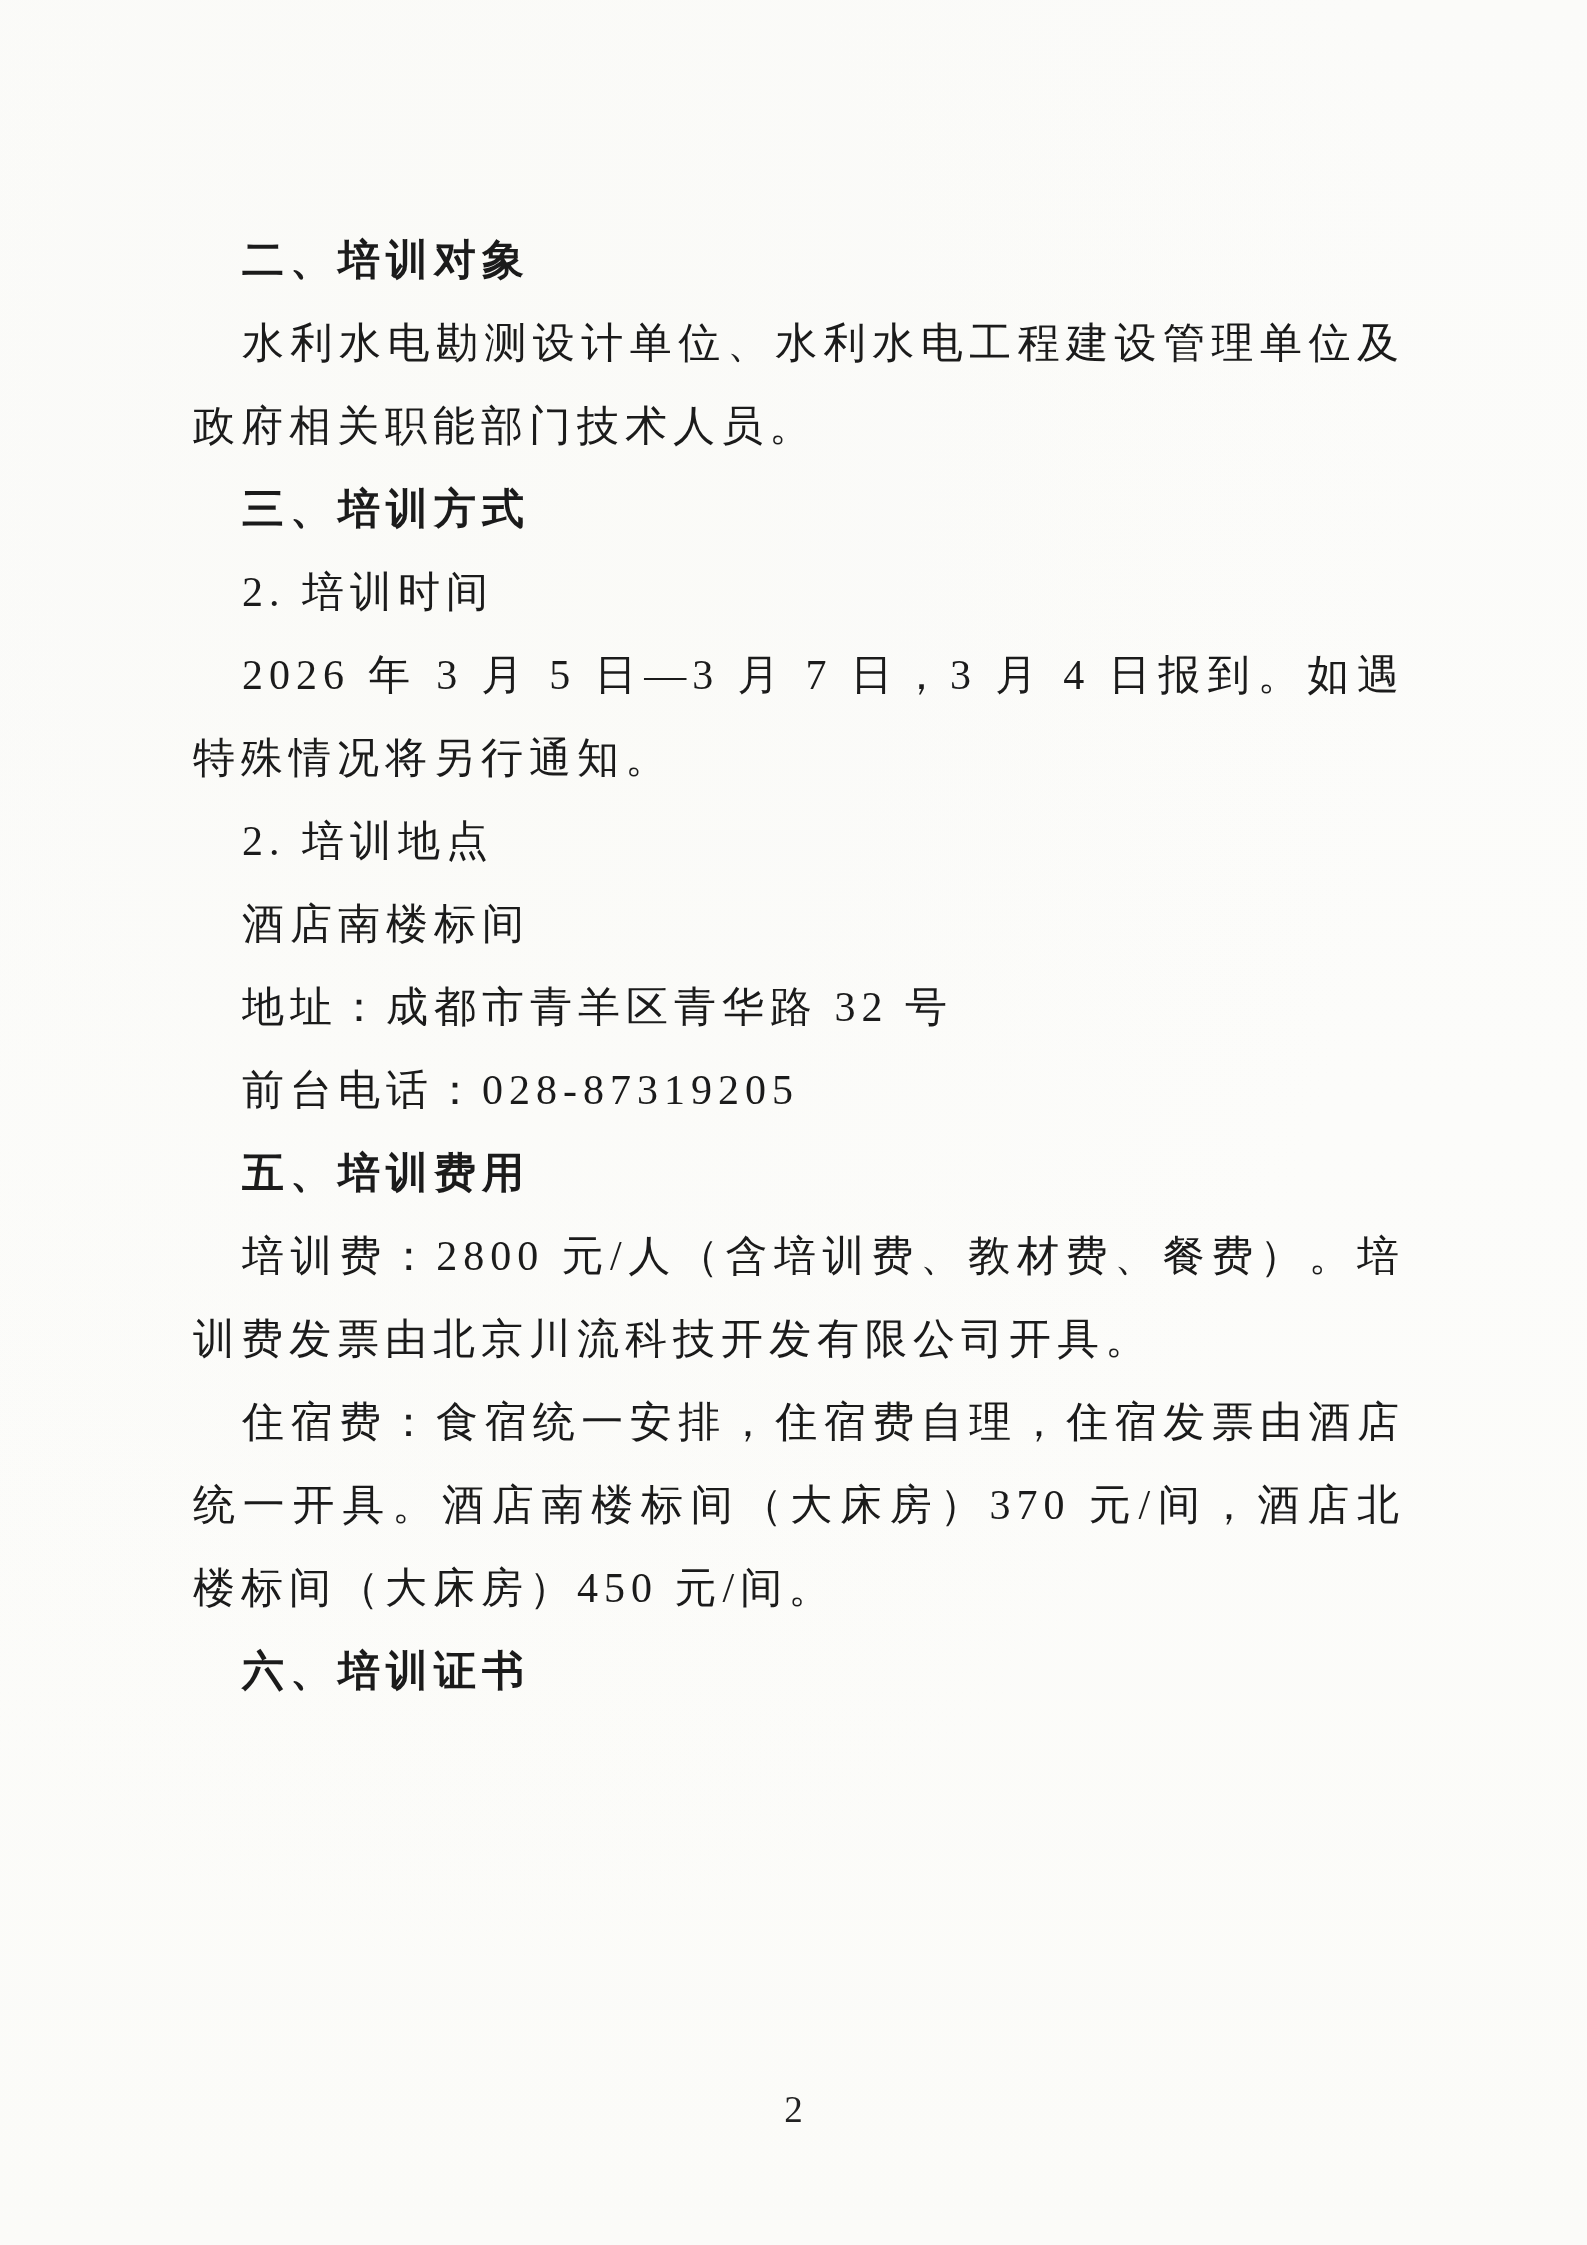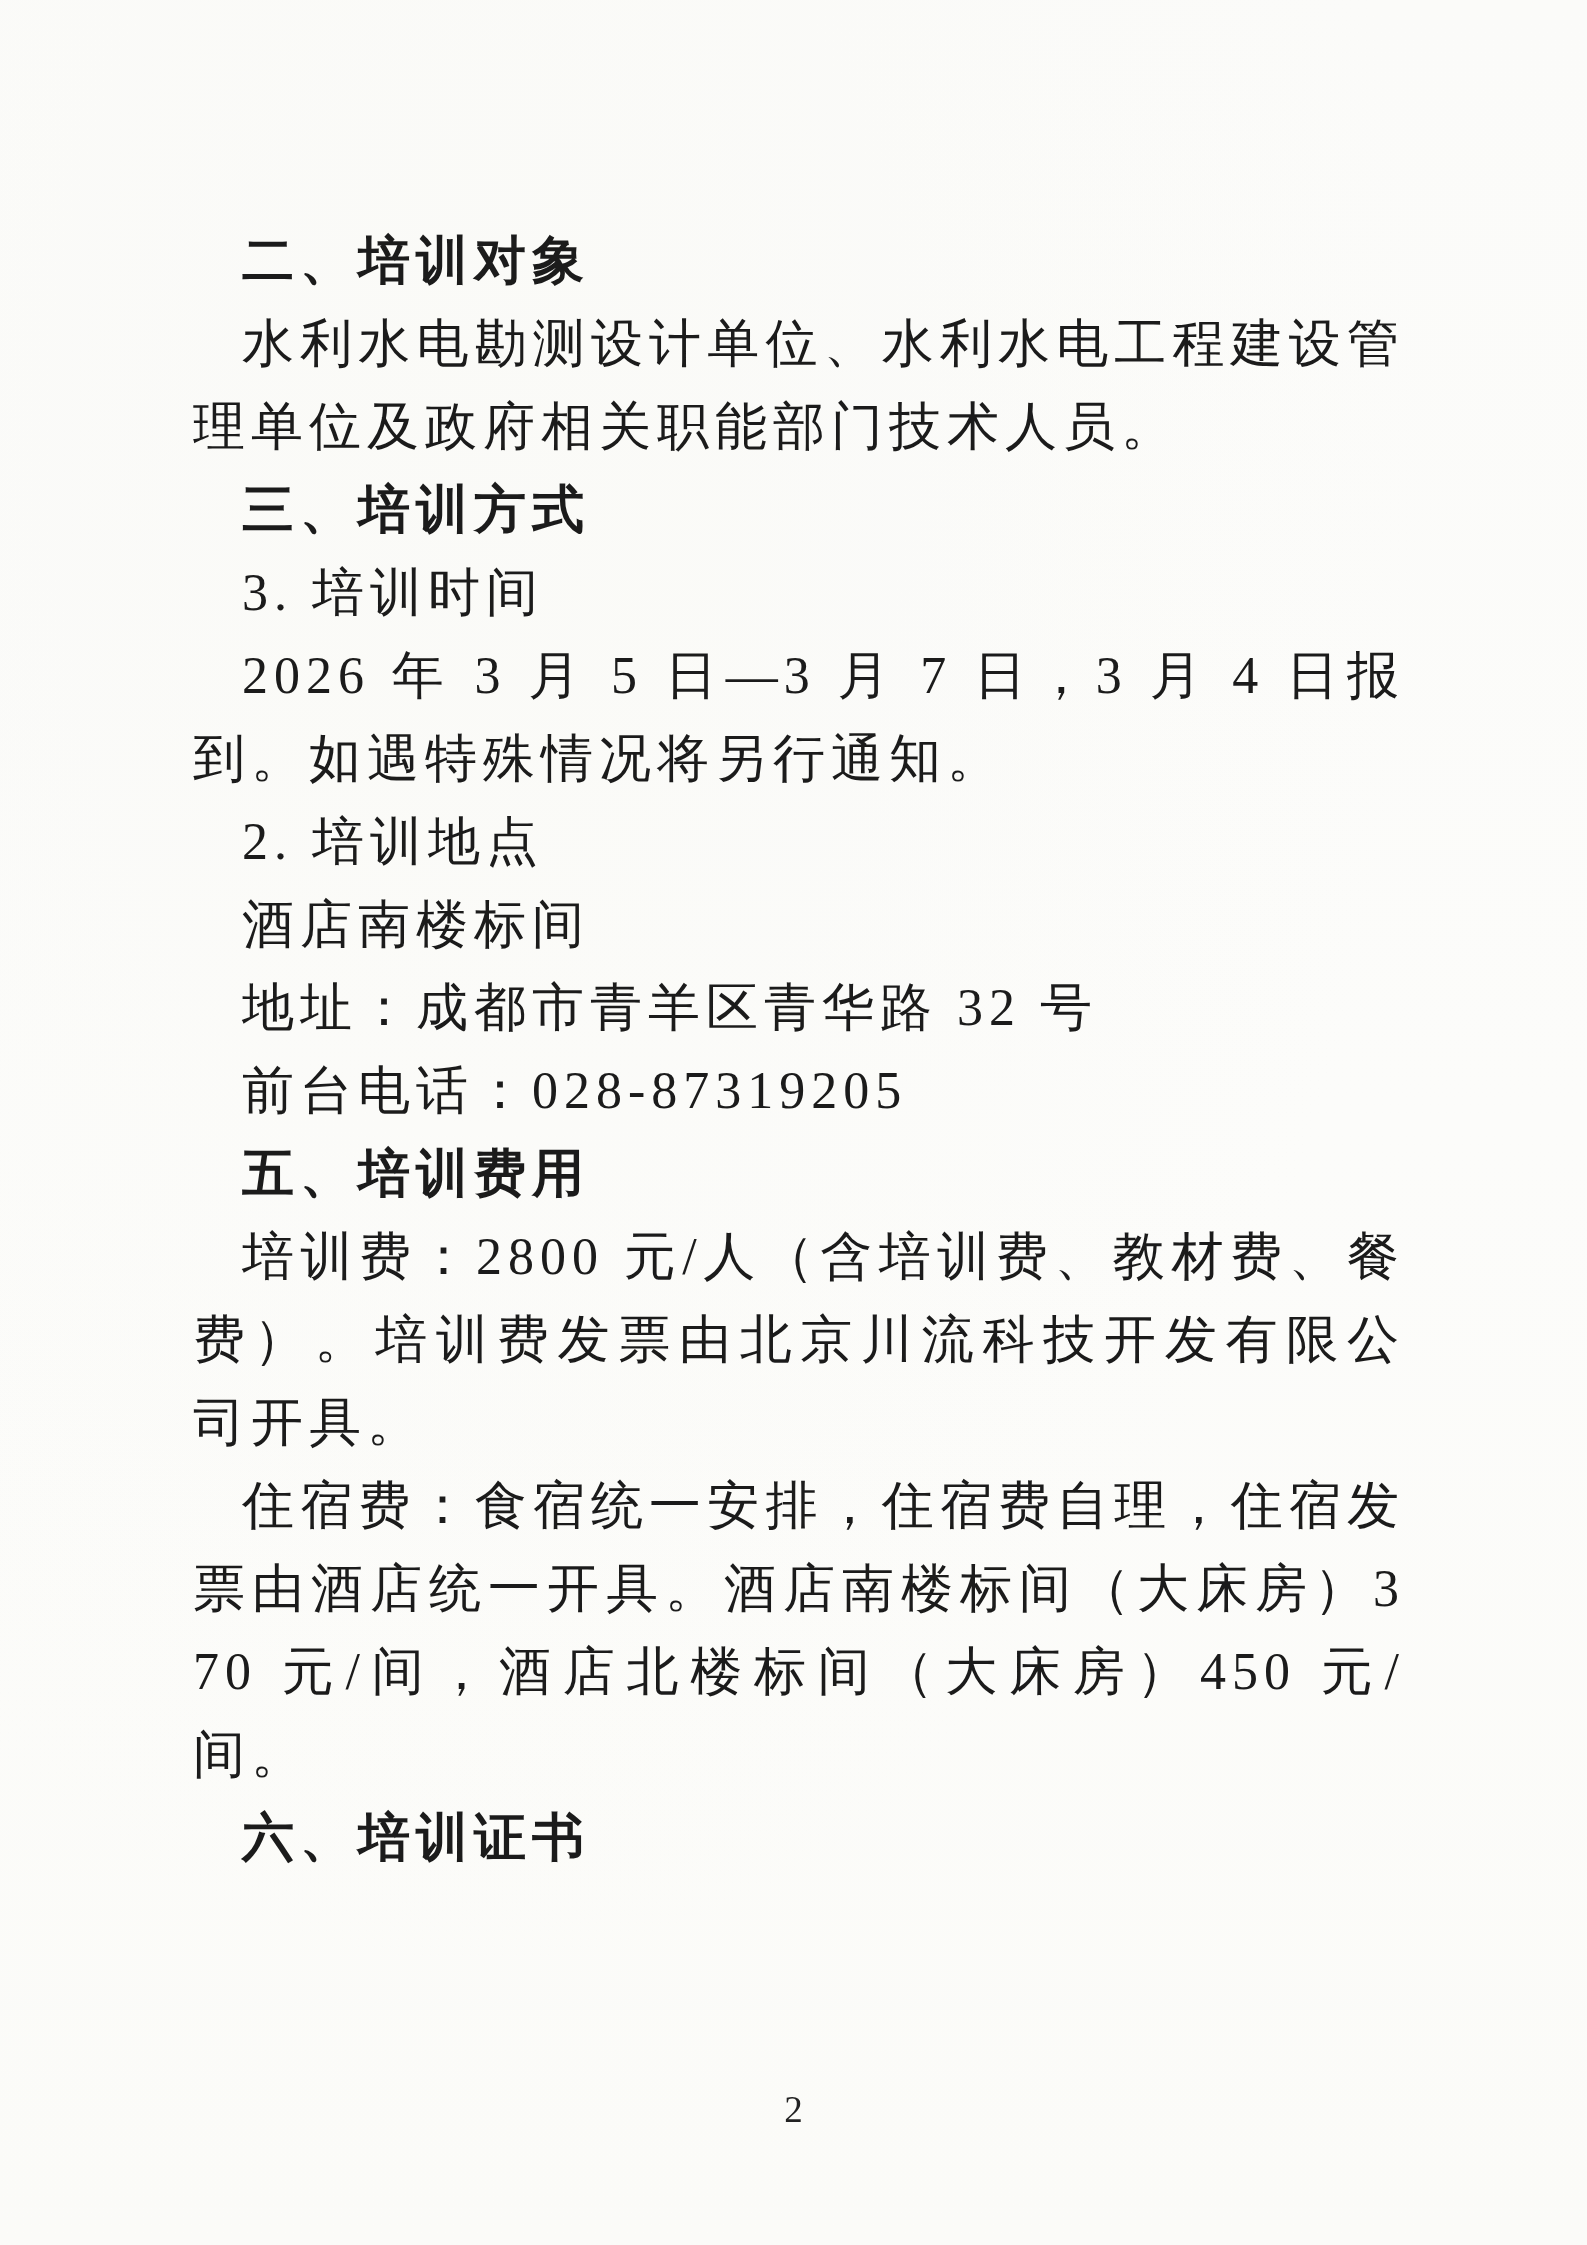--- a/index.html
+++ b/index.html
@@ -18,21 +18,21 @@
       linear-gradient(180deg, #fbfbf9 0%, #fcfcfa 50%, #fbfbf8 100%);
     overflow: hidden;
     font-family: "Liberation Serif", "DejaVu Serif", serif;
     color: #1b1b1b;
   }
   .content {
     position: absolute;
     left: 193px;
     top: 219px;
     width: 1212px;
-    font-size: 52px;
+    font-size: 42px;
     line-height: 83px;
     letter-spacing: 6px;
     text-align: justify;
   }
   .content p {
     margin: 0;
     text-indent: 49px;
     word-break: break-all;
   }
   .content p.heading {
@@ -55,21 +55,21 @@
   }
 </style>
 </head>
 <body>
 
 <div class="page">
   <main class="content">
     <p class="heading">二、培训对象</p>
     <p class="para">水利水电勘测设计单位、水利水电工程建设管理单位及政府相关职能部门技术人员。</p>
     <p class="heading">三、培训方式</p>
-    <p class="sub">3. 培训时间</p>
+    <p class="sub">2. 培训时间</p>
     <p class="para">2026 年 3 月 5 日—3 月 7 日，3 月 4 日报到。如遇特殊情况将另行通知。</p>
     <p class="sub">2. 培训地点</p>
     <p class="sub">酒店南楼标间</p>
     <p class="sub">地址：成都市青羊区青华路 32 号</p>
     <p class="sub">前台电话：028-87319205</p>
     <p class="heading">五、培训费用</p>
     <p class="para">培训费：2800 元/人（含培训费、教材费、餐费）。培训费发票由北京川流科技开发有限公司开具。</p>
     <p class="para">住宿费：食宿统一安排，住宿费自理，住宿发票由酒店统一开具。酒店南楼标间（大床房）370 元/间，酒店北楼标间（大床房）450 元/间。</p>
     <p class="heading">六、培训证书</p>
   </main>

